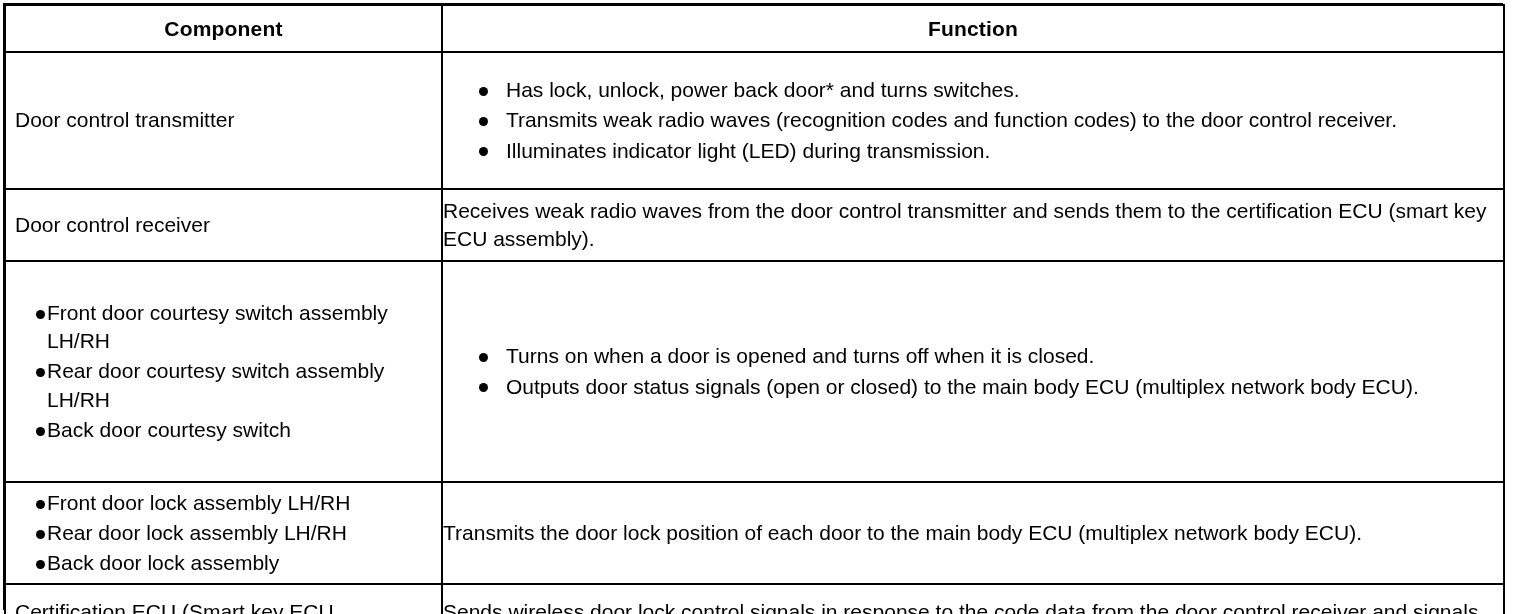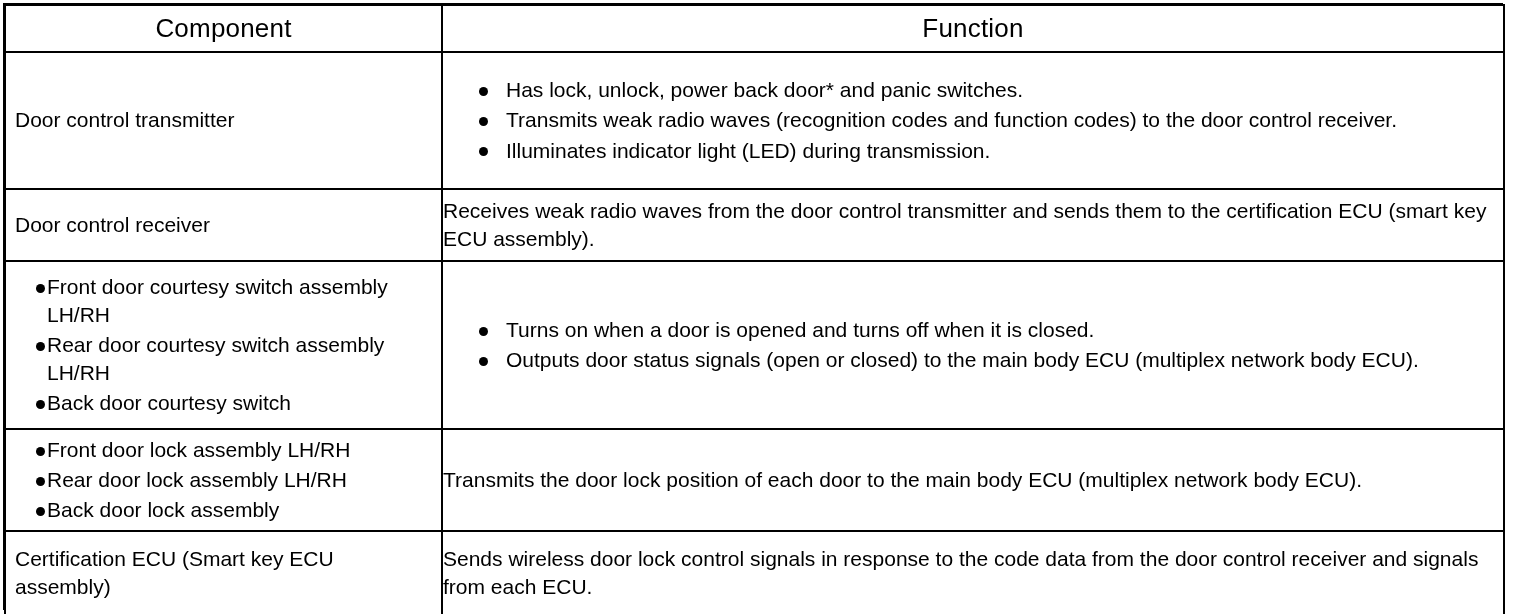--- a/index.html
+++ b/index.html
@@ -54,22 +54,22 @@
     padding: 0;
     vertical-align: middle;
     background: transparent;
   }
 
   col.col-component { width: 437px; }
   col.col-function  { width: 1062px; }
 
   th.head-cell {
     text-align: center;
-    font-weight: normal;
-    font-size: 26px;
+    font-weight: bold;
+    font-size: 21px;
     height: 45px;
     letter-spacing: 0.2px;
   }
 
   td.cell {
     font-size: 21px;
     line-height: 1.33;
   }
 
   .cell-inner {
@@ -127,21 +127,21 @@
   }
   .cell-inner.right-bullets ul.bullets > li {
     padding-left: 53px;
   }
   .cell-inner.right-bullets ul.bullets > li .bullet-dot {
     left: 26px;
   }
 
   .row-h1 { height: 137px; }
   .row-h2 { height: 72px; }
-  .row-h3 { height: 168px; }
+  .row-h3 { height: 221px; }
   .row-h4 { height: 100px; }
   .row-h5 { height: 84px; }
   td.mid-align { vertical-align: middle; }
 </style>
 </head>
 <body>
 
 <div class="page">
 
   <div class="frame"></div>
@@ -162,21 +162,21 @@
         <td class="cell mid-align">
           <div class="cell-inner">
             <p class="para">Door control transmitter</p>
           </div>
         </td>
         <td class="cell mid-align">
           <div class="cell-inner right-bullets">
             <ul class="bullets">
               <li>
                 <span class="bullet-dot"></span>
-                <span>Has lock, unlock, power back door* and panic switches.</span>
+                <span>Has lock, unlock, power back door* and turns switches.</span>
               </li>
               <li>
                 <span class="bullet-dot"></span>
                 <span>Transmits weak radio waves (recognition codes and function codes) to the door control receiver.</span>
               </li>
               <li>
                 <span class="bullet-dot"></span>
                 <span>Illuminates indicator light (LED) during transmission.</span>
               </li>
             </ul>

